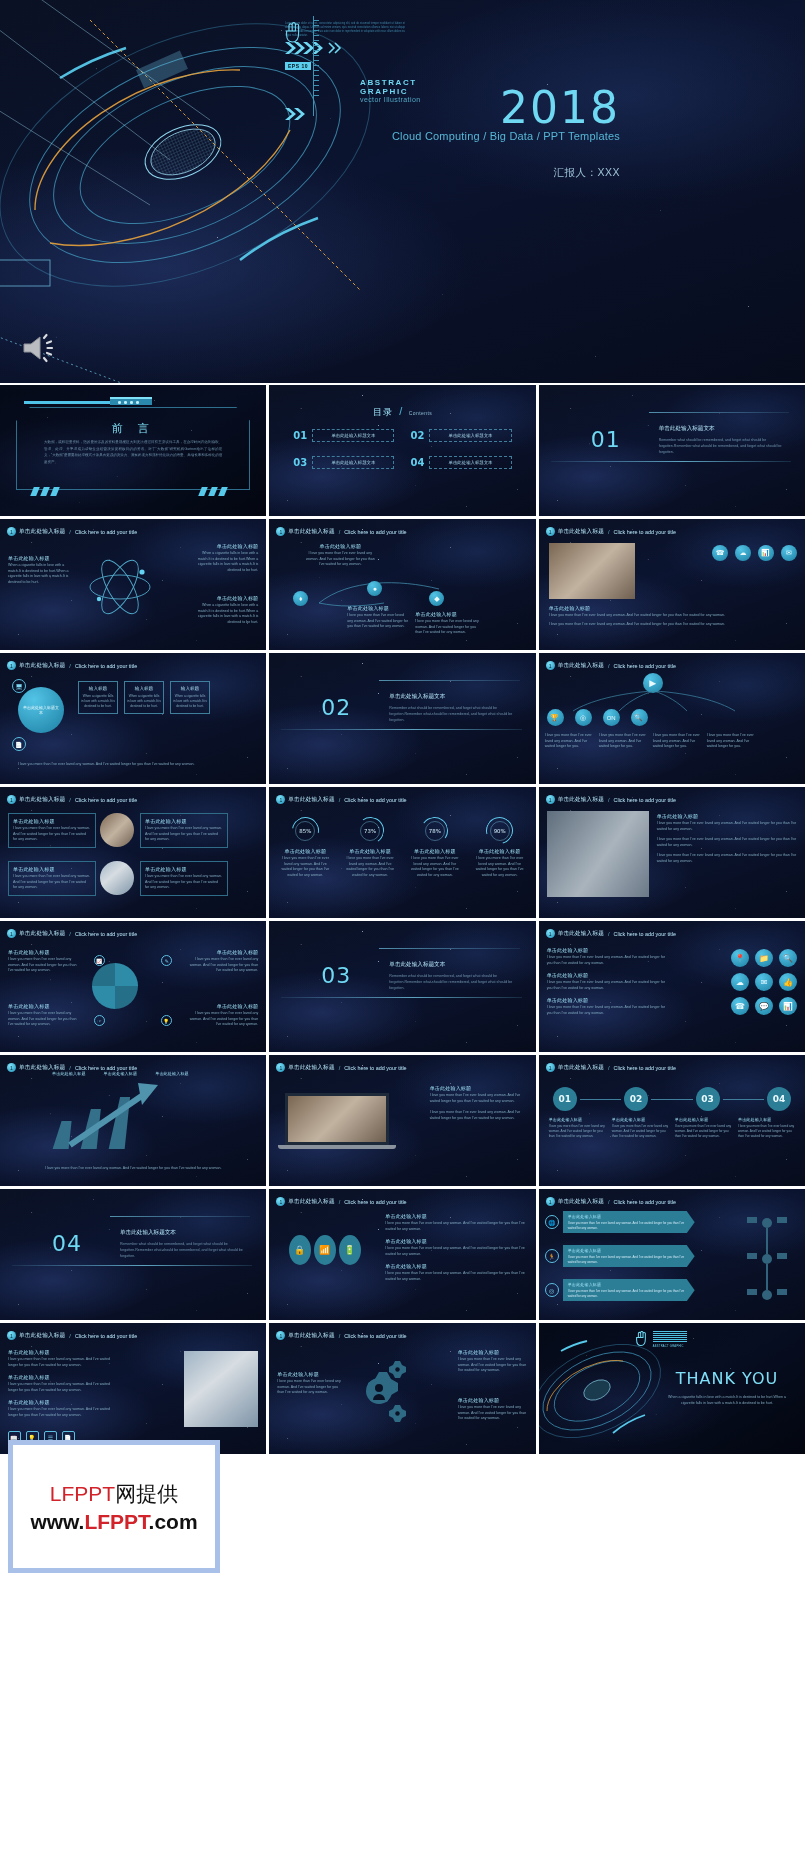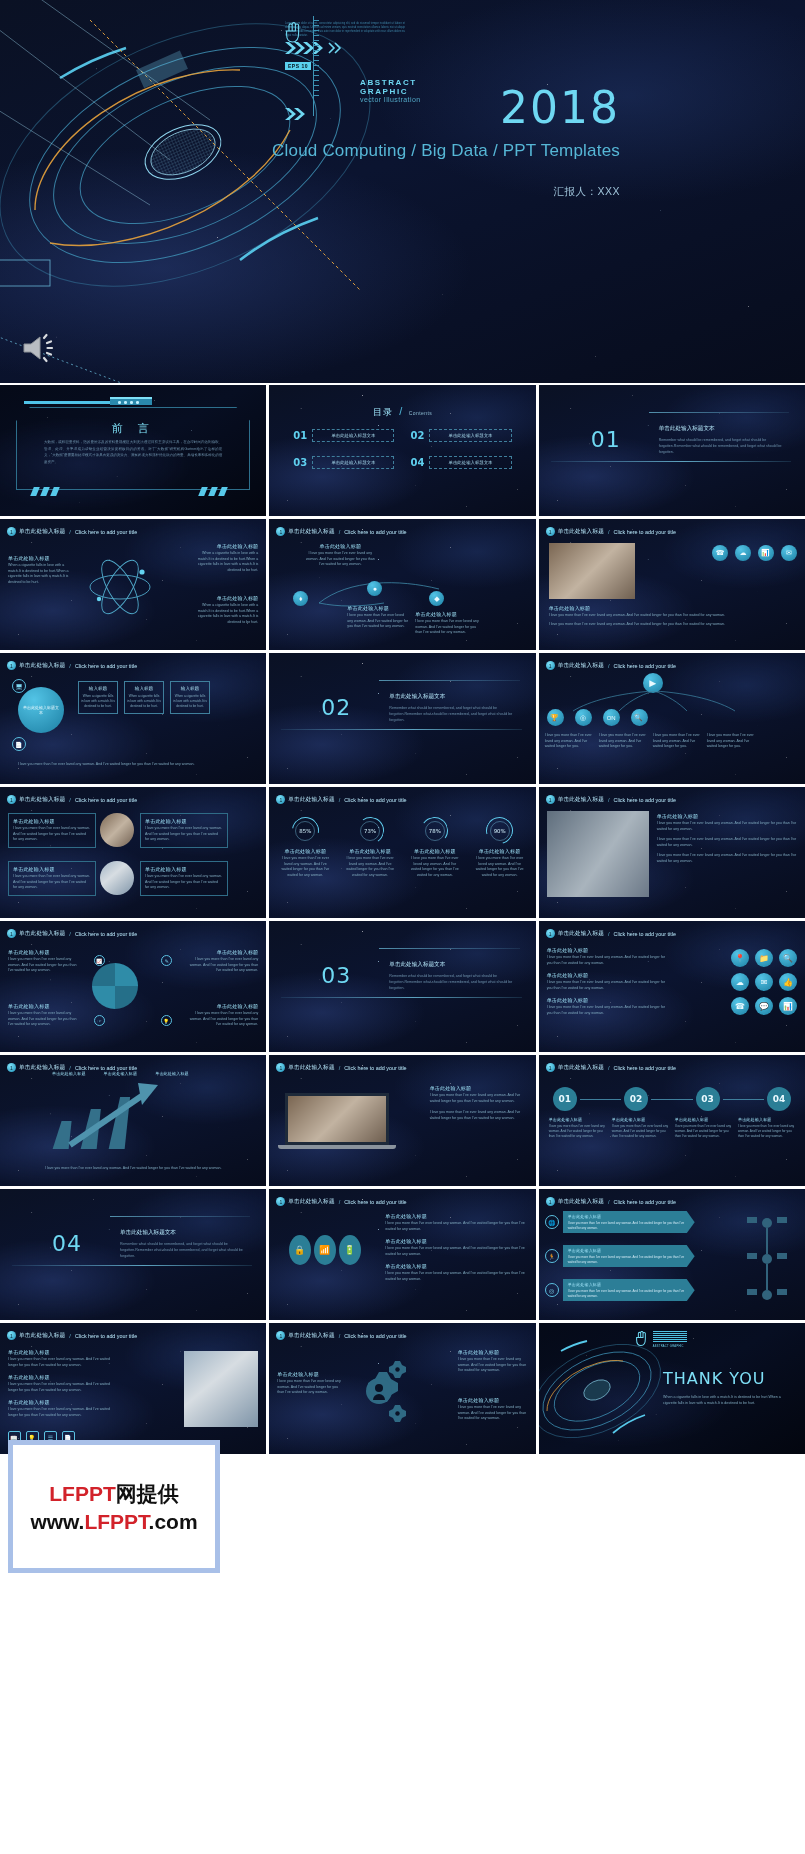--- a/index.html
+++ b/index.html
@@ -51,21 +51,21 @@
   }
   .hero-right { position:absolute; right:185px; top:86px; text-align:right; }
   .hero-year {
     font-size:44px; color:#6fd8f2; letter-spacing:2px; line-height:1;
     font-weight:400; font-family:"DejaVu Sans",sans-serif;
   }
   .hero-title {
     font-size:36px; color:#9fe6fb; line-height:1.15; margin-top:12px;
     letter-spacing:1px; font-family:"DejaVu Sans",sans-serif; font-weight:400;
   }
-  .hero-sub { font-size:17px; color:#56b7d6; margin-top:11px; letter-spacing:.2px; }
+  .hero-sub { font-size:11px; color:#56b7d6; margin-top:0; letter-spacing:.2px; }
   .hero-presenter { font-size:10.5px; color:#9ec2d8; margin-top:24px; letter-spacing:.5px; }
 
   .eps-block { position:absolute; left:255px; top:8px; width:170px; color:#5ad0ee; }
   .eps-lorem { font-size:2.6px; line-height:1.55; color:#3e86a8; text-align:justify;
                width:120px; margin-left:30px; padding-top:14px; }
   .eps-chev { margin-left:30px; margin-top:4px; display:flex; align-items:center; gap:2px; }
   .eps-tag { display:inline-block; background:#5ad0ee; color:#07131f; font-size:5px;
              padding:1px 3px; font-weight:bold; letter-spacing:.5px; margin-left:30px; }
   .eps-abs { position:absolute; left:105px; top:70px; }
   .eps-abs .a1 { font-size:8px; font-weight:bold; color:#6fd8f2; letter-spacing:1.6px; }
@@ -177,27 +177,27 @@
   .pie::after { content:""; position:absolute; inset:0; border-radius:50%;
                 background:repeating-conic-gradient(rgba(5,15,30,.9) 0 .6deg, transparent .6deg 90deg); }
 
   
   #watermark {
     position:absolute; left:8px; top:1440px; width:212px; height:133px;
     border:5px solid #a9c0e8; background:#ffffff;
     display:flex; flex-direction:column; align-items:center; justify-content:center;
     gap:2px;
   }
-  #watermark .l1 { font-size:21px; font-weight:bold; color:#111; letter-spacing:0; }
+  #watermark .l1 { font-size:21px; font-weight:normal; color:#111; letter-spacing:0; }
   #watermark .l1 em { font-style:normal; color:#d2222a; }
   #watermark .l2 { font-size:21px; font-weight:bold; color:#111; }
   #watermark .l2 em { font-style:normal; color:#d2222a; }
 
   
-  .ty-text { position:absolute; right:14px; top:46px; text-align:left; width:128px; }
+  .ty-text { position:absolute; right:14px; top:46px; text-align:center; width:128px; }
   .ty-title { font-size:16px; color:#7fe0f7; letter-spacing:1px; font-family:"DejaVu Sans",sans-serif; }
   .ty-sub { font-size:3.6px; color:#7fa8bd; line-height:1.75; margin-top:6px; }
 
   svg { display:block; }
 </style>
 </head>
 <body>
 
 <section id="hero" class="space">
 

